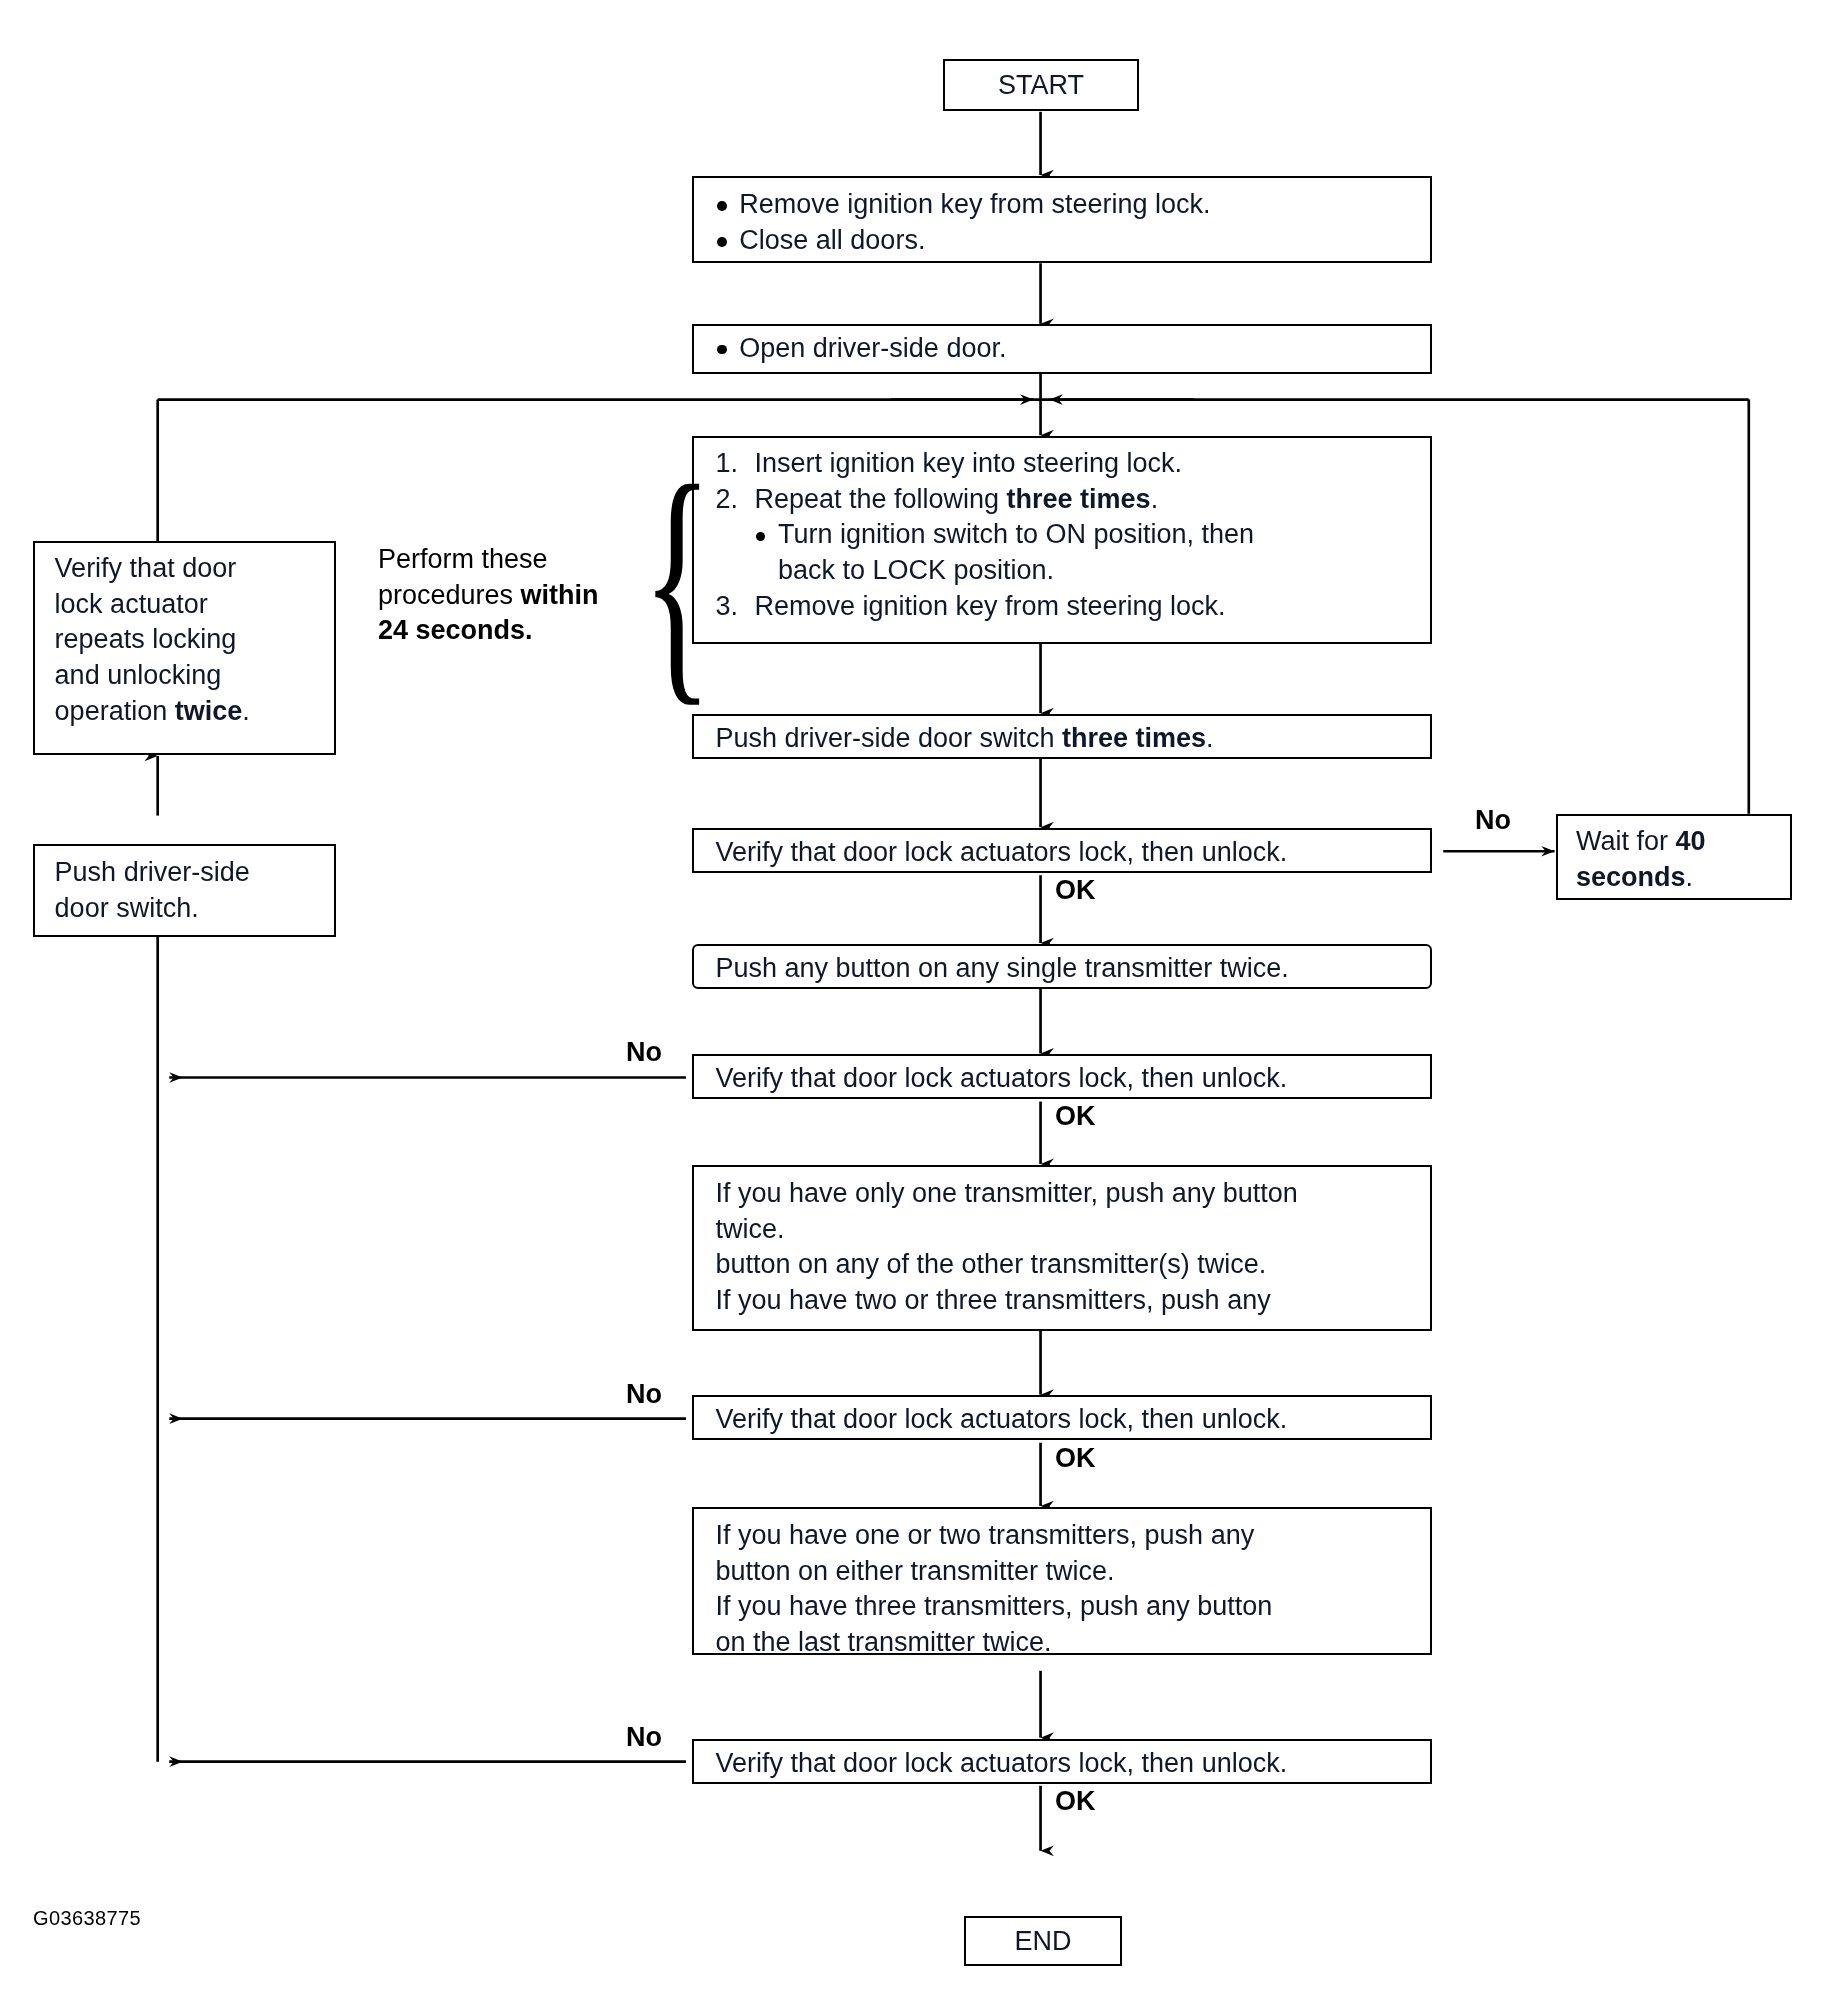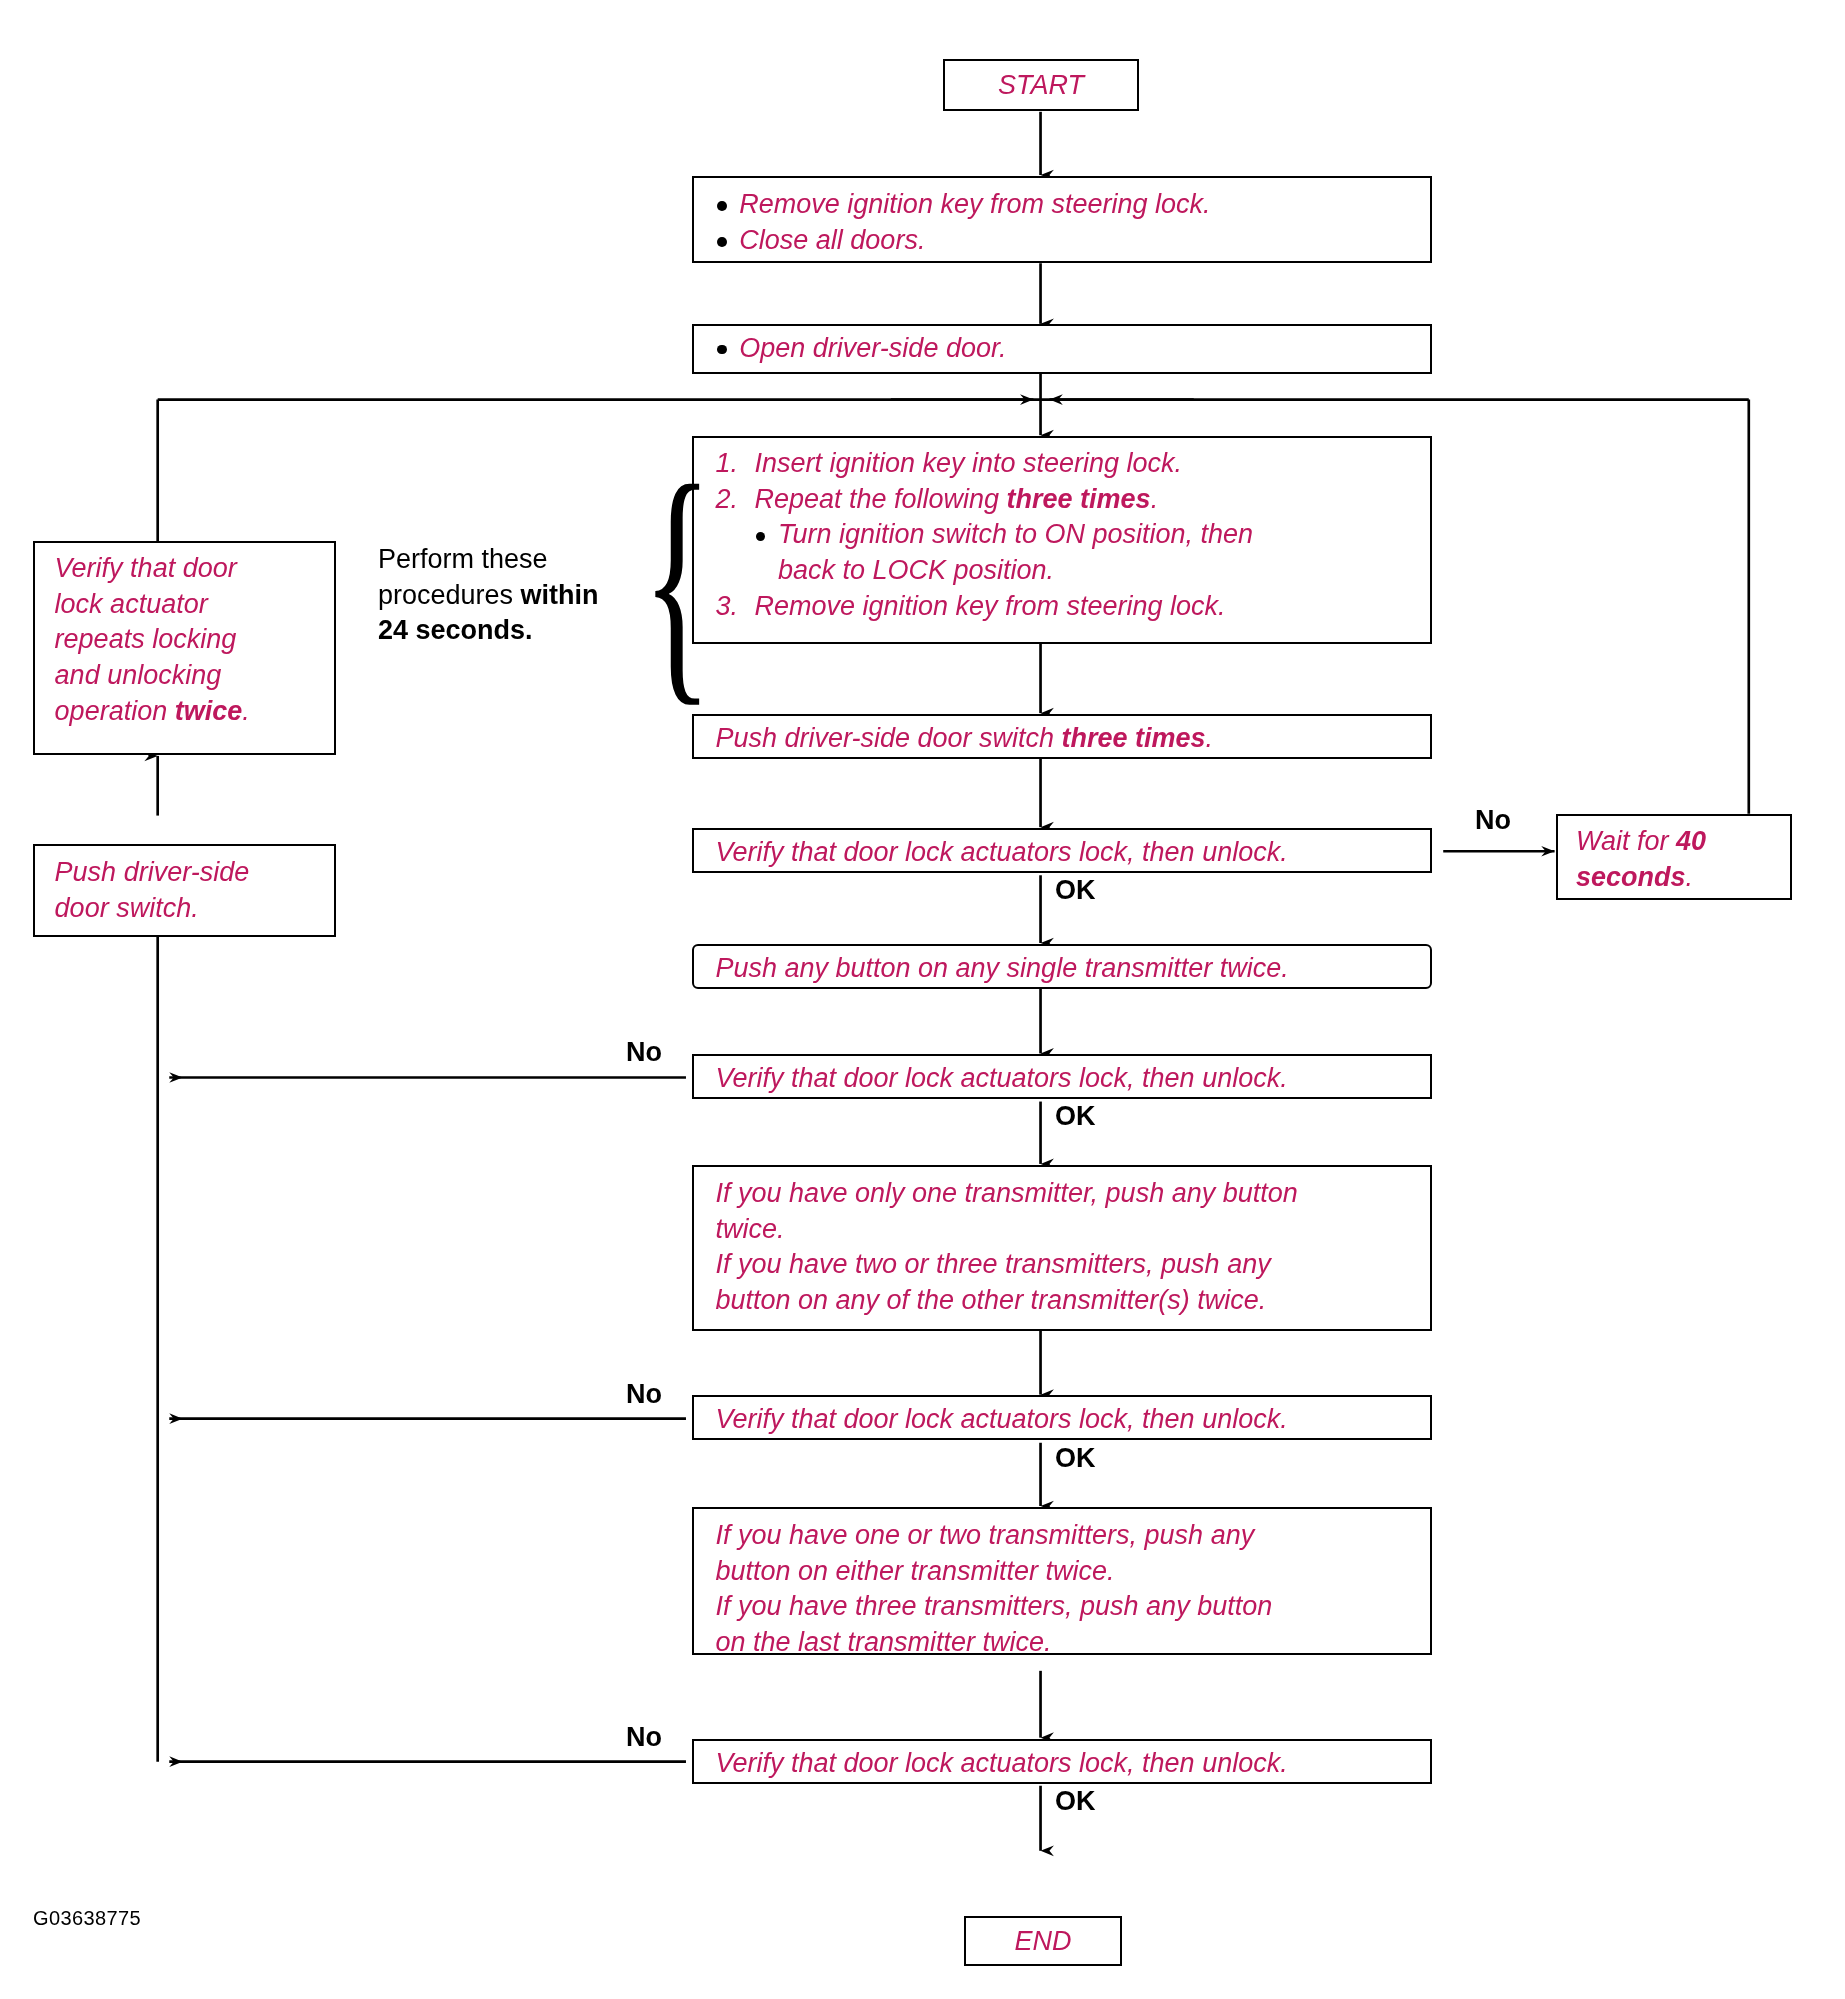--- a/index.html
+++ b/index.html
@@ -21,22 +21,21 @@
     width: 1845px;
     height: 2000px;
   }
   .node {
     position: absolute;
     box-sizing: border-box;
     border: 2.7px solid #000;
     background: #fff;
     font-size: 27px;
     line-height: 1.32;
-    color: #be185d;
-    font-style: italic;
+    color: #0f172a;
   }
   .pad { padding: 9px 14.3px 9px 19.6px; }
   .center { text-align: center; }
   .bold { font-weight: bold; }
   .bullet-row {
     display: flex;
     align-items: flex-start;
     gap: 12.5px;
   }
   .bullet-dot {
@@ -254,22 +253,22 @@
   </div>
 
   <div class="node" style="left:692px; top:1054px; width:740px; height:45px;">
     <div class="pad" style="padding:4.5px 14.3px 4.5px 21.4px;">Verify that door lock actuators lock, then unlock.</div>
   </div>
 
   <div class="node" style="left:692px; top:1165px; width:740px; height:166px;">
     <div class="pad" style="padding:9px 12.5px 9px 21.4px;">
       <div>If you have only one transmitter, push any button</div>
       <div>twice.</div>
+      <div>button on any of the other transmitter(s) twice.</div>
       <div>If you have two or three transmitters, push any</div>
-      <div>button on any of the other transmitter(s) twice.</div>
     </div>
   </div>
 
   <div class="node" style="left:692px; top:1395px; width:740px; height:45px;">
     <div class="pad" style="padding:4.5px 14.3px 4.5px 21.4px;">Verify that door lock actuators lock, then unlock.</div>
   </div>
 
   <div class="node" style="left:692px; top:1507px; width:740px; height:148px;">
     <div class="pad" style="padding:9px 12.5px 9px 21.4px;">
       <div>If you have one or two transmitters, push any</div>

